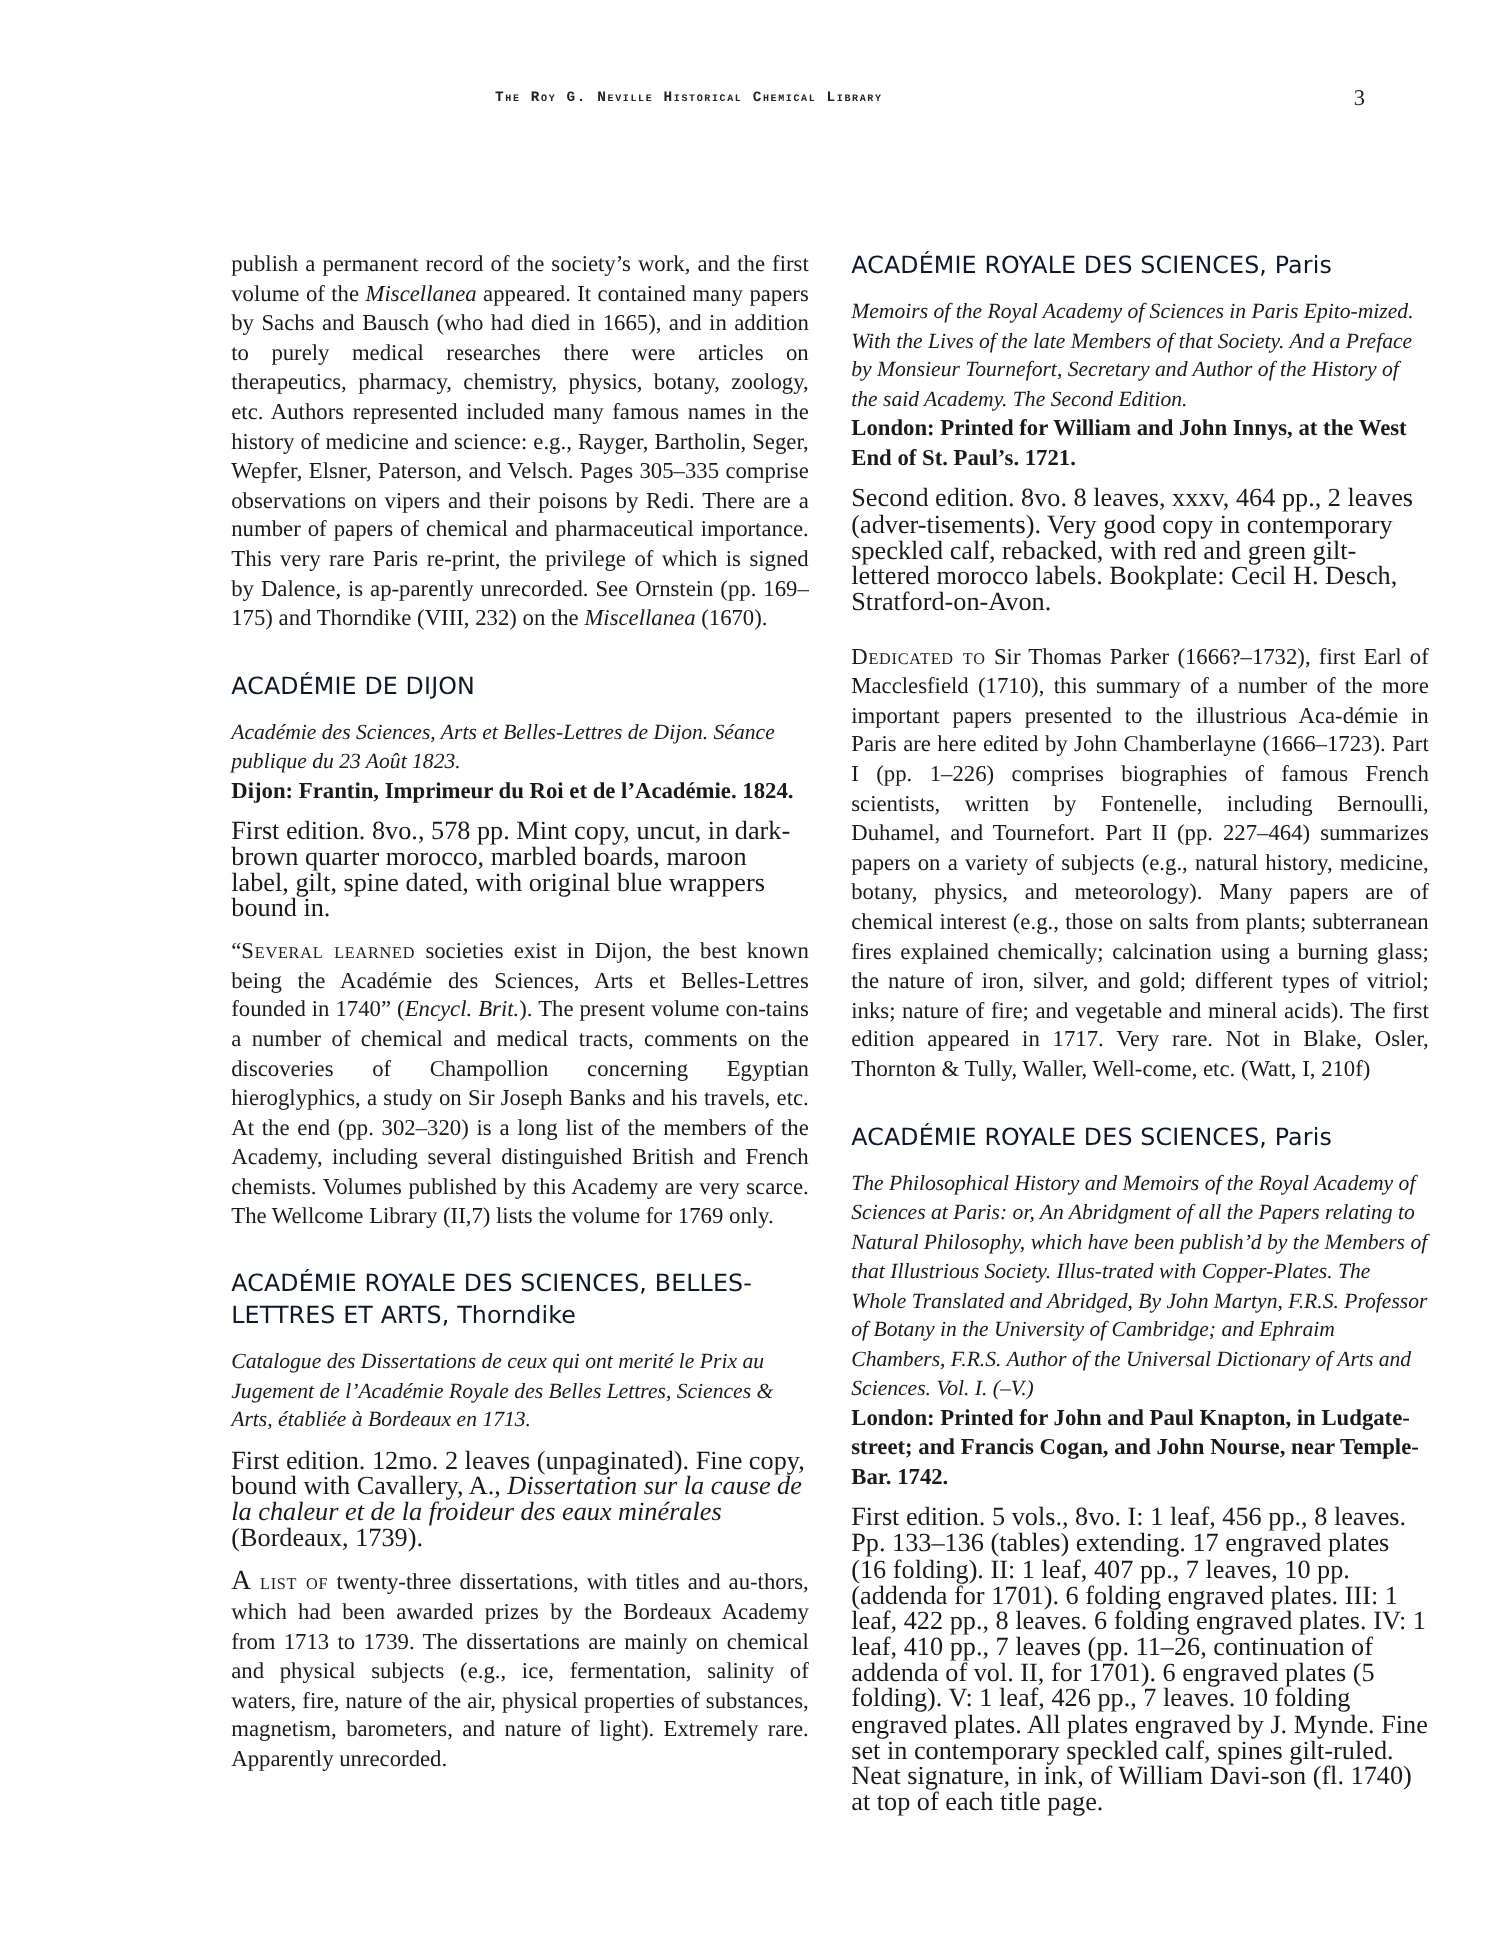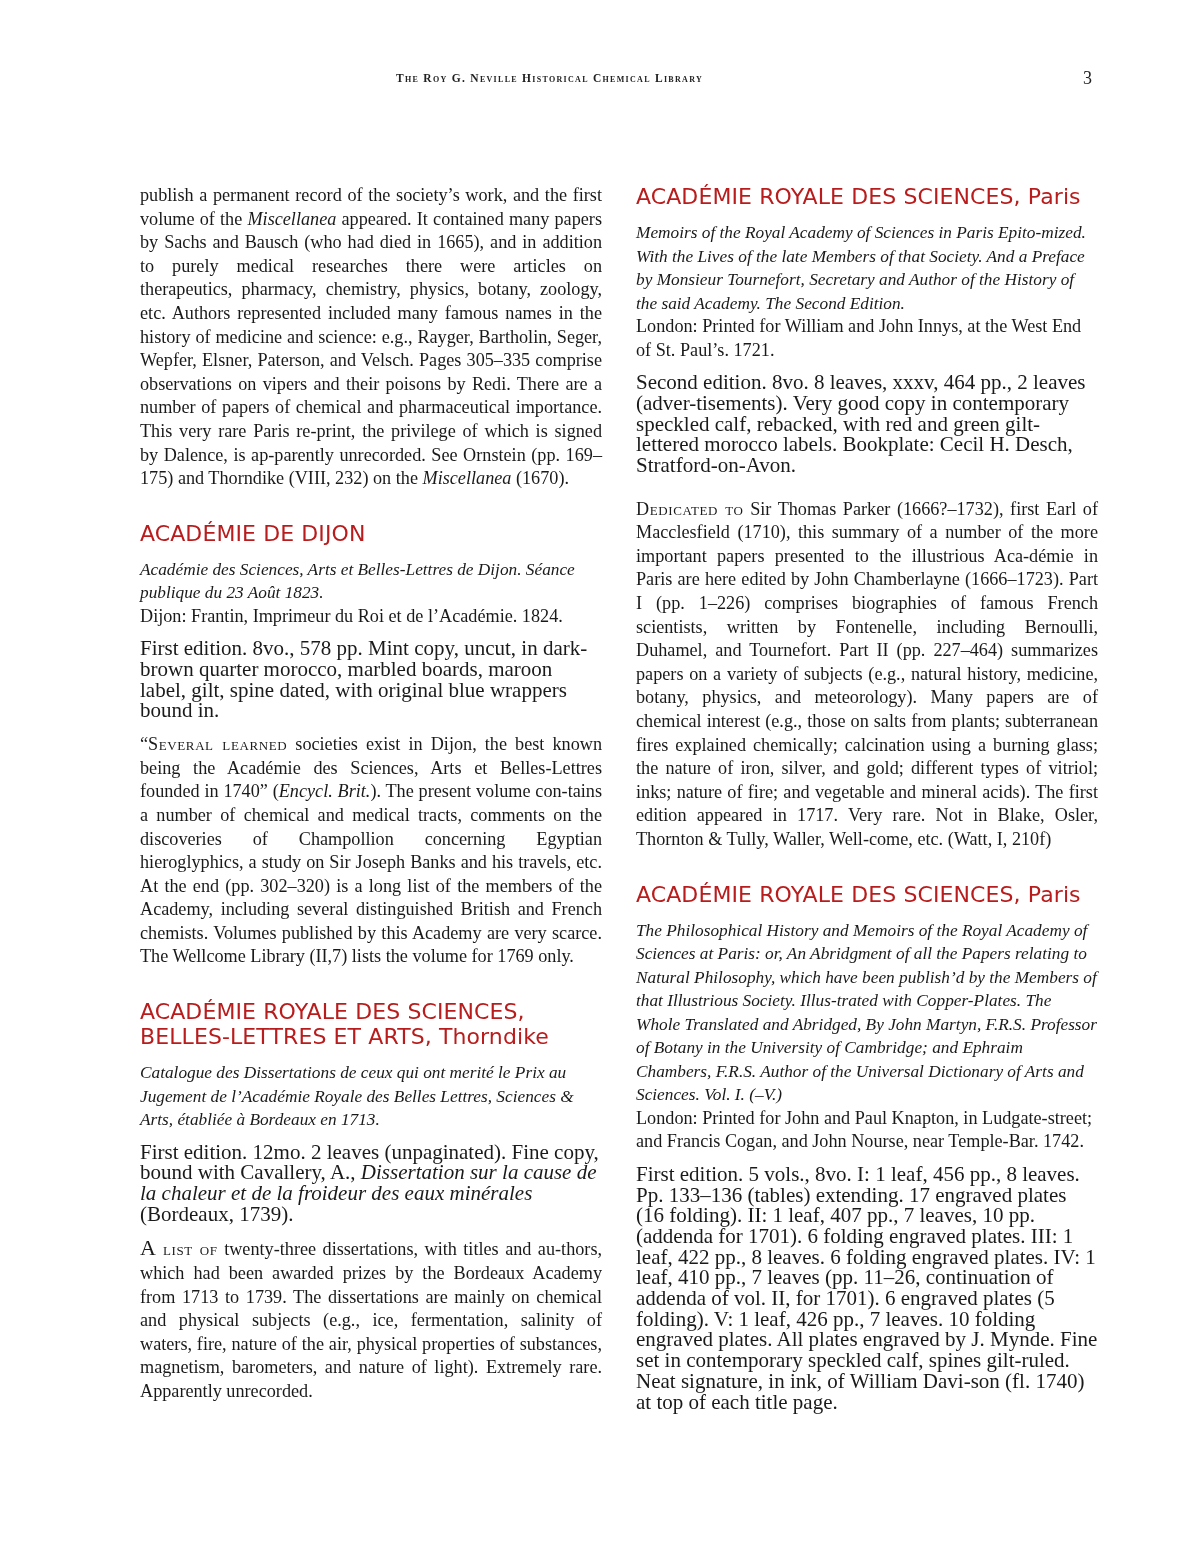--- a/index.html
+++ b/index.html
@@ -1,45 +1,45 @@
 <!DOCTYPE html>
 <html><head>
 <meta charset="utf-8">
 <style>
   html, body { margin: 0; padding: 0; background: #ffffff; }
   body { width: 1200px; height: 1553px; position: relative; overflow: hidden; color: #1a1a1a; }
   .running-head {
     position: absolute; top: 72px; left: 396px;
-    font-family: Liberation Serif, serif; font-weight: bold;
+    font-family: Liberation Mono, monospace; font-weight: bold;
     font-size: 11.5px; letter-spacing: 1.3px; font-variant: small-caps; text-transform: lowercase;
     color: #222;
   }
   .running-head span { text-transform: none; }
   .page-number {
     position: absolute; top: 68px; left: 1083px;
     font-family: "Liberation Serif", serif; font-size: 18px; color: #222;
   }
-  .col { position: absolute; top: 184px; width: 462px; }
+  .col { position: absolute; top: 200px; width: 462px; margin-left: 45px; }
   .col-left { left: 140px; }
   .col-right { left: 636px; }
   p, h2, div.entry-block { margin: 0; }
   .body {
     font-family: "Liberation Serif", serif; font-size: 18.2px; line-height: 23.6px;
     text-align: justify; hyphens: manual;
   }
   .heading {
     font-family: "DejaVu Sans", sans-serif; font-weight: normal;
-    font-size: 22px; line-height: 25px; letter-spacing: 0.1px; color: #b91c1c;
+    font-size: 19px; line-height: 25px; letter-spacing: 0.1px; color: #0f172a;
   }
   .title-it {
     font-family: "Liberation Serif", serif; font-style: italic;
     font-size: 17.3px; line-height: 23.5px;
   }
   .imprint {
-    font-family: "Liberation Serif", serif; font-size: 18.2px; line-height: 23.6px;
+    font-family: "Liberation Serif", serif; font-size: 18.2px; line-height: 23.6px; font-weight: bold;
   }
   .desc {
     font-family: "Liberation Serif", serif; font-size: 21px; line-height: 20.7px;
   }
   .sc { font-variant: small-caps; letter-spacing: 0.6px; }
   .big-initial { font-size: 22px; }
   .gap-l { height: 22px; }
   .gap-m { height: 12px; }
   .gap-s { height: 10px; }
   .gap-xl { height: 30px; }

